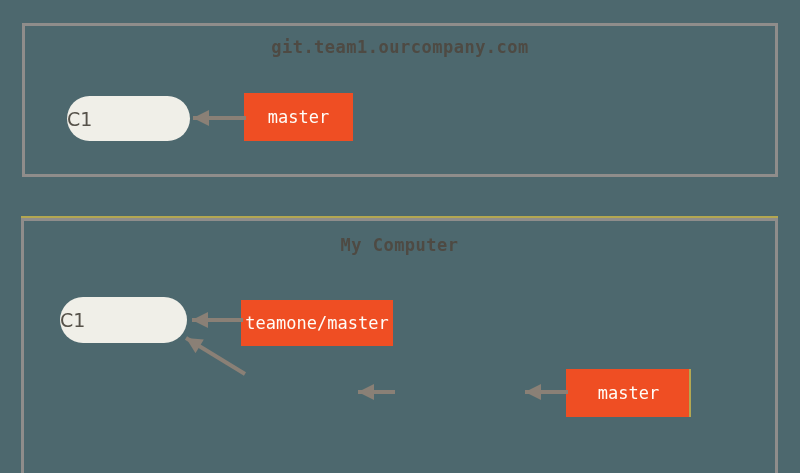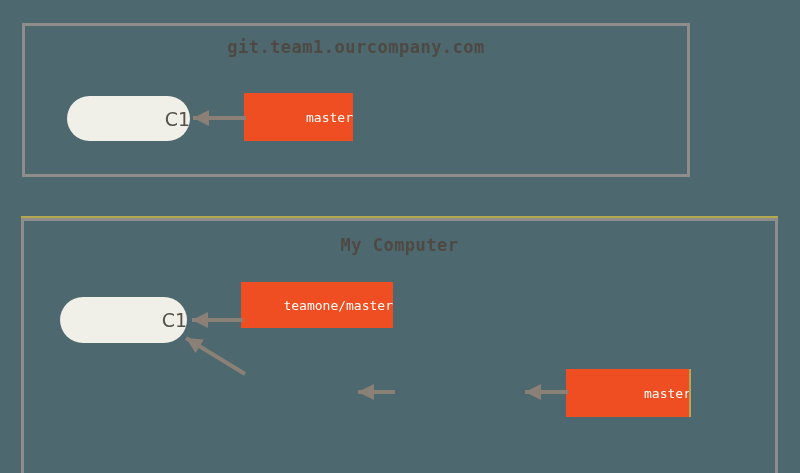--- a/index.html
+++ b/index.html
@@ -20,52 +20,52 @@
     height: 473px;
     background: var(--background);
     font-family: "DejaVu Sans Mono", monospace;
     overflow: hidden;
   }
   .panel {
     position: absolute;
     border: 3px solid var(--panel-border);
     box-sizing: border-box;
   }
-  .panel-remote { left: 22px; top: 23px; width: 668px; height: 154px; }
+  .panel-remote { left: 22px; top: 23px; width: 756px; height: 154px; }
   .panel-local  { left: 21px; top: 218px; width: 757px; height: 296px; }
   .panel-title {
     position: absolute;
     left: 0; right: 0;
     text-align: center;
     font-weight: bold;
     font-size: 17px;
     letter-spacing: 0.5px;
     color: var(--title-text);
   }
   .panel-remote .panel-title { top: 11px; }
   .panel-local  .panel-title { top: 14px; }
   .commit-node {
     position: absolute;
     background: var(--node-fill);
     border-radius: 23px;
     display: flex;
     align-items: center;
-    justify-content: flex-end;
+    justify-content: flex-start;
     font-family: "DejaVu Sans", sans-serif;
     font-size: 19px;
     color: var(--node-text);
   }
   .branch-label {
     position: absolute;
     background: var(--branch-bg);
     color: var(--branch-text);
     display: flex;
     align-items: center;
-    justify-content: flex-end;
-    font-size: 13px;
+    justify-content: center;
+    font-size: 17px;
     font-family: "DejaVu Sans Mono", monospace;
   }
   .highlight-line-top {
     position: absolute;
     left: -3px; right: -3px; top: -5px;
     height: 2px;
     background: var(--highlight-yellow);
   }
   .highlight-edge-right {
     position: absolute;
@@ -96,21 +96,21 @@
   </section>
 
   <section class="panel panel-local">
     <div class="highlight-line-top"></div>
     <div class="panel-title">My Computer</div>
 
     <div class="commit-node" style="left:36px; top:76px; width:127px; height:46px;">
       <span>C1</span>
     </div>
 
-    <div class="branch-label" style="left:217px; top:61px; width:152px; height:46px;">
+    <div class="branch-label" style="left:217px; top:79px; width:152px; height:46px;">
       <span>teamone/master</span>
     </div>
 
 
 
     <div class="branch-label" style="left:542px; top:148px; width:125px; height:48px;">
       <span>master</span>
       <div class="highlight-edge-right"></div>
     </div>
   </section>

